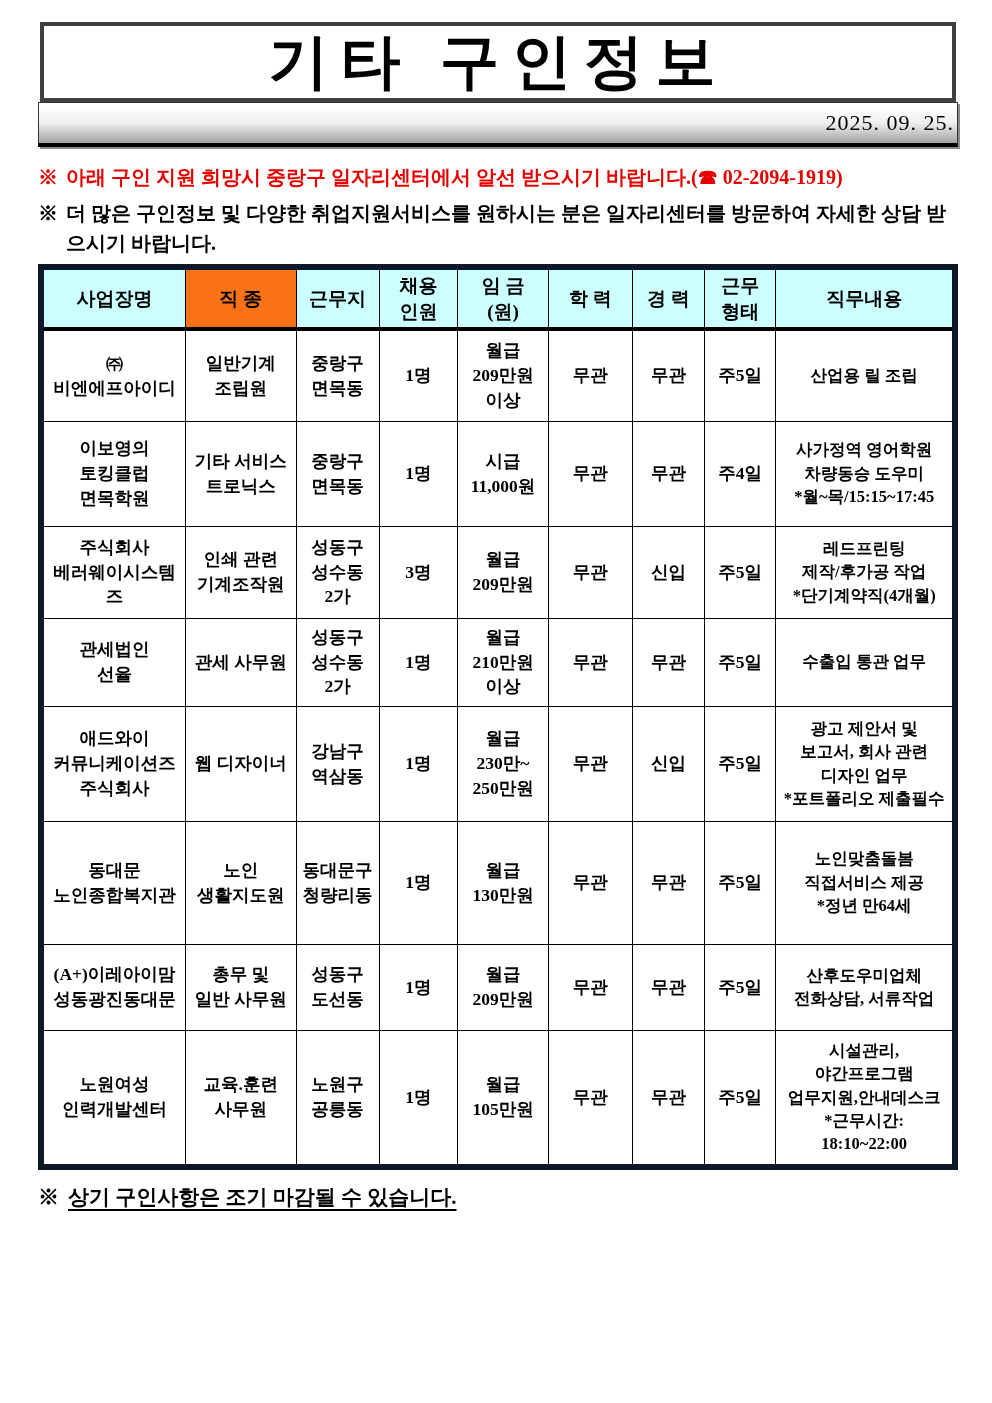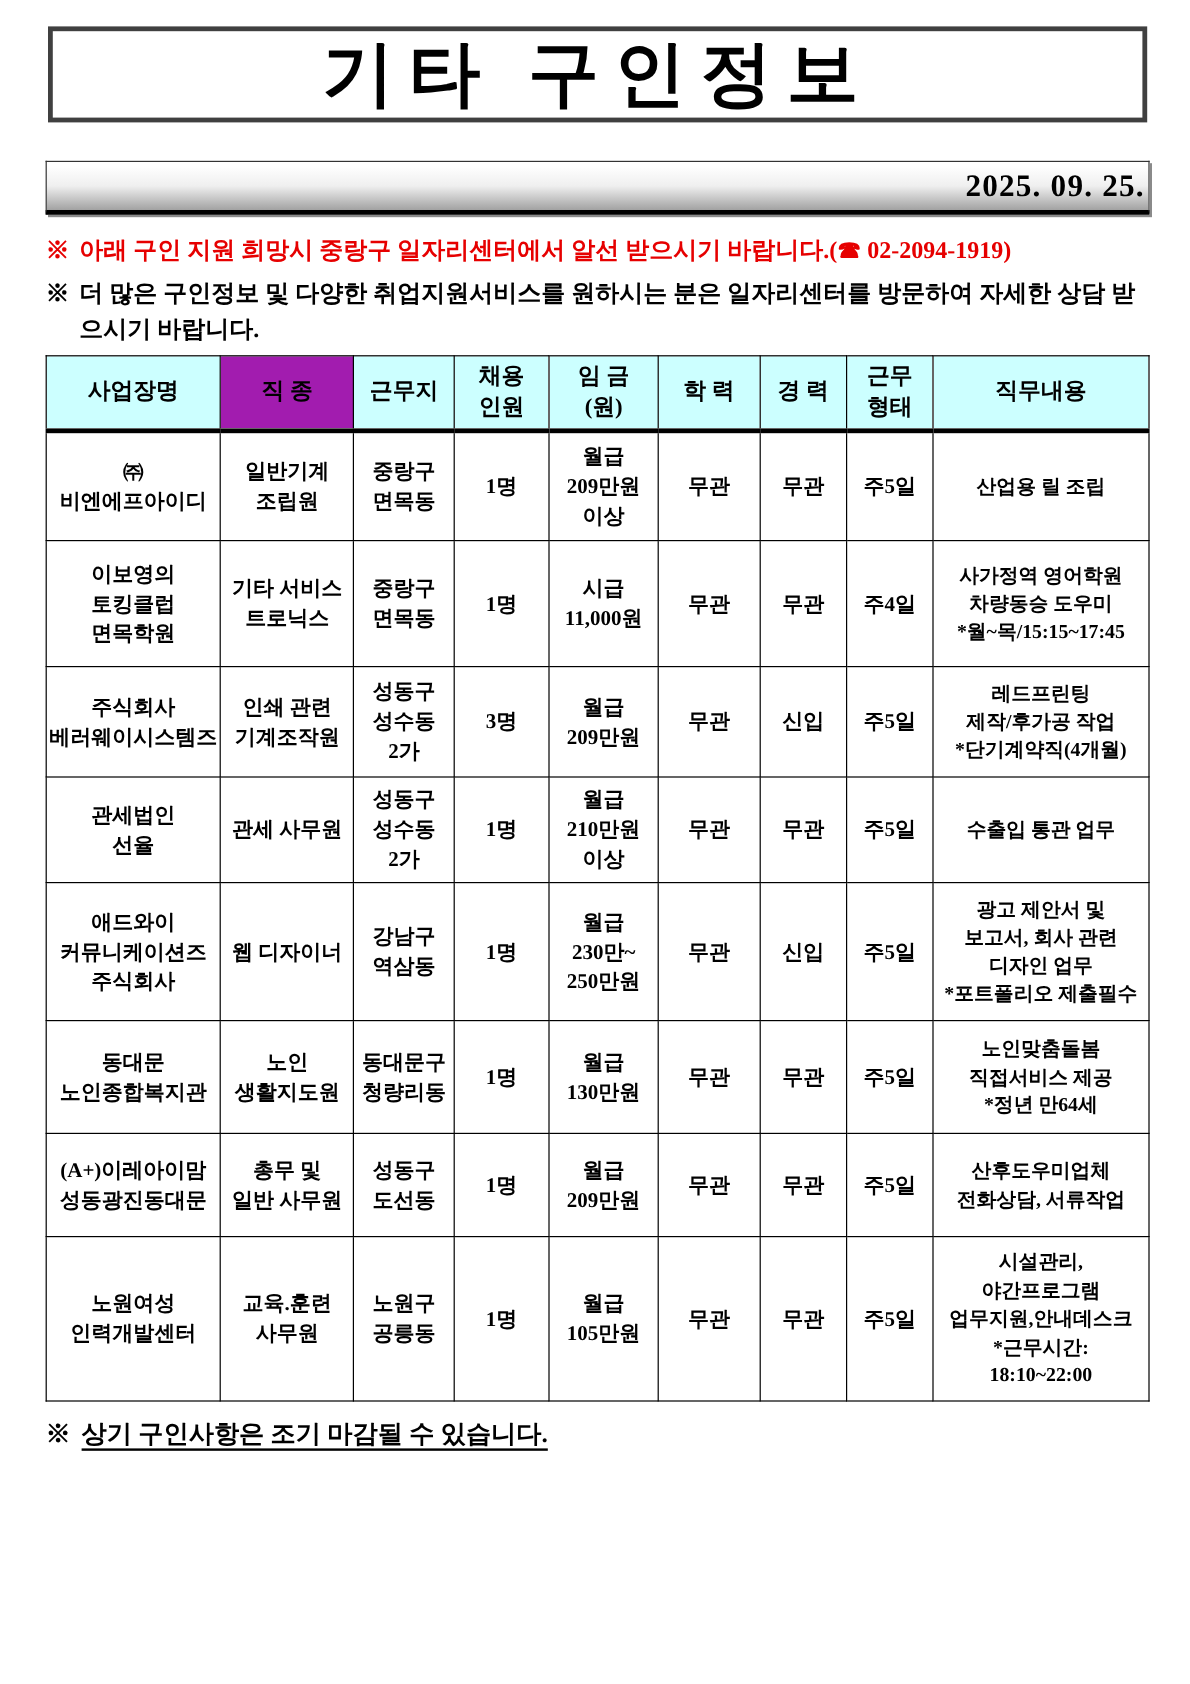--- a/index.html
+++ b/index.html
@@ -16,33 +16,33 @@
     height:72px;display:flex;align-items:center;justify-content:center;
   }
   .title-text{
     font-size:60px;font-weight:bold;letter-spacing:12px;white-space:nowrap;
   }
   .date-bar{
     height:40px;border:1px solid #333;border-bottom:4px solid #000;
     background:linear-gradient(to bottom,#ffffff 8%,#efefef 50%,#a2a2a2 100%);
     box-shadow:2px 2px 0 #8a8a8a;
     display:flex;align-items:center;justify-content:flex-end;
-    font-size:26px;font-weight:bold;padding-right:3px;letter-spacing:1px;margin-top:32px;
+    font-size:22px;font-weight:normal;padding-right:3px;letter-spacing:1px;
   }
 
   
   .notices{margin-top:15px;font-weight:bold;font-size:20px;}
   .notice{display:flex;line-height:1.5;margin-bottom:6px;}
   .notice .marker{flex:0 0 28px;}
   .notice .ntext{flex:1;}
 
   
   table.jobs{
     width:920px;margin-top:1px;border-collapse:collapse;table-layout:fixed;
-    border:1px solid #0f172a;
+    border:6px solid #0f172a;
   }
   table.jobs th,table.jobs td{
     border:1.5px solid #000;text-align:center;vertical-align:middle;
     white-space:pre-line;font-weight:bold;padding:2px 1px;line-height:1.42;
     overflow:hidden;
   }
   table.jobs thead th{
     border-bottom:4px solid #000;font-size:19px;line-height:1.35;
   }
   table.jobs tbody td{font-size:17.5px;}
@@ -85,21 +85,21 @@
       <col style="width:8.6%">
         <col style="width:9.9%">
         <col style="width:9.2%">
       <col style="width:7.9%">
         <col style="width:7.8%">
         <col style="width:19.6%">
     </colgroup>
     <thead>
       <tr id="jobs-head-row" style="height:62px;">
           <th style="background: rgb(204, 255, 255);">사업장명</th>
-          <th style="background: #a21caf;">직 종</th>
+          <th style="background: #f97316;">직 종</th>
           <th style="background: rgb(204, 255, 255);">근무지</th>
           <th style="background: rgb(204, 255, 255);">채용
 인원</th>
           <th style="background: rgb(204, 255, 255);">임 금
 (원)</th>
           <th style="background: rgb(204, 255, 255);">학 력</th>
           <th style="background: rgb(204, 255, 255);">경 력</th>
           <th style="background: rgb(204, 255, 255);">근무
 형태</th>
           <th style="background: rgb(204, 255, 255);">직무내용</th>
@@ -186,21 +186,21 @@
 230만~
 250만원</td>
           <td>무관</td>
           <td>신입</td>
           <td>주5일</td>
           <td>광고 제안서 및
 보고서, 회사 관련
 디자인 업무
 *포트폴리오 제출필수</td>
         </tr>
-        <tr style="height: 94px;">
+        <tr style="height: 123px;">
           <td>동대문
 노인종합복지관</td>
           <td>노인
 생활지도원</td>
           <td>동대문구
 청량리동</td>
           <td>1명</td>
           <td>월급
 130만원</td>
           <td>무관</td>

